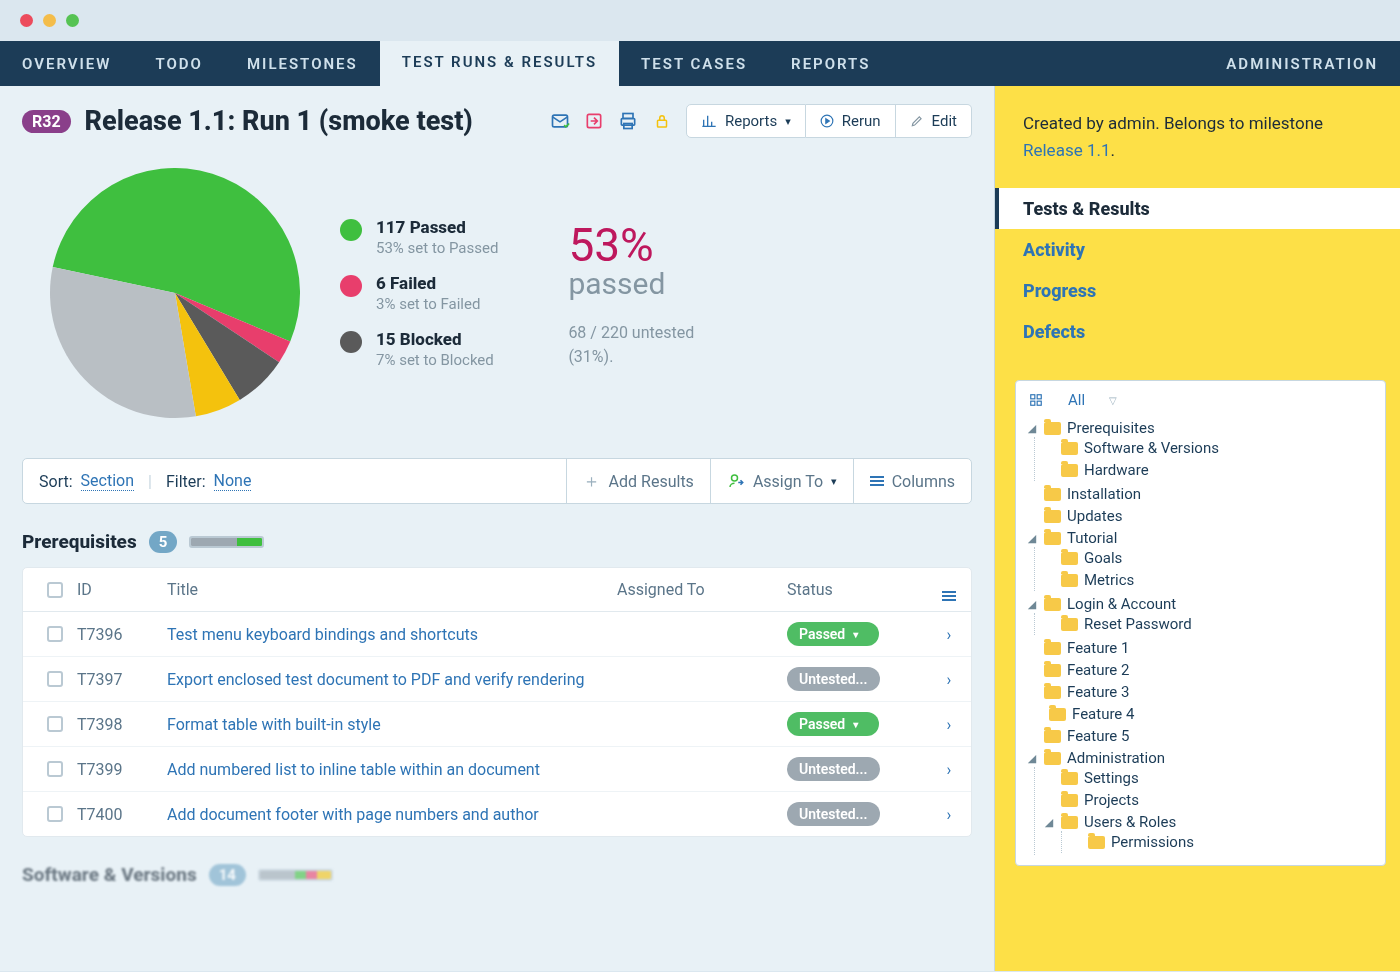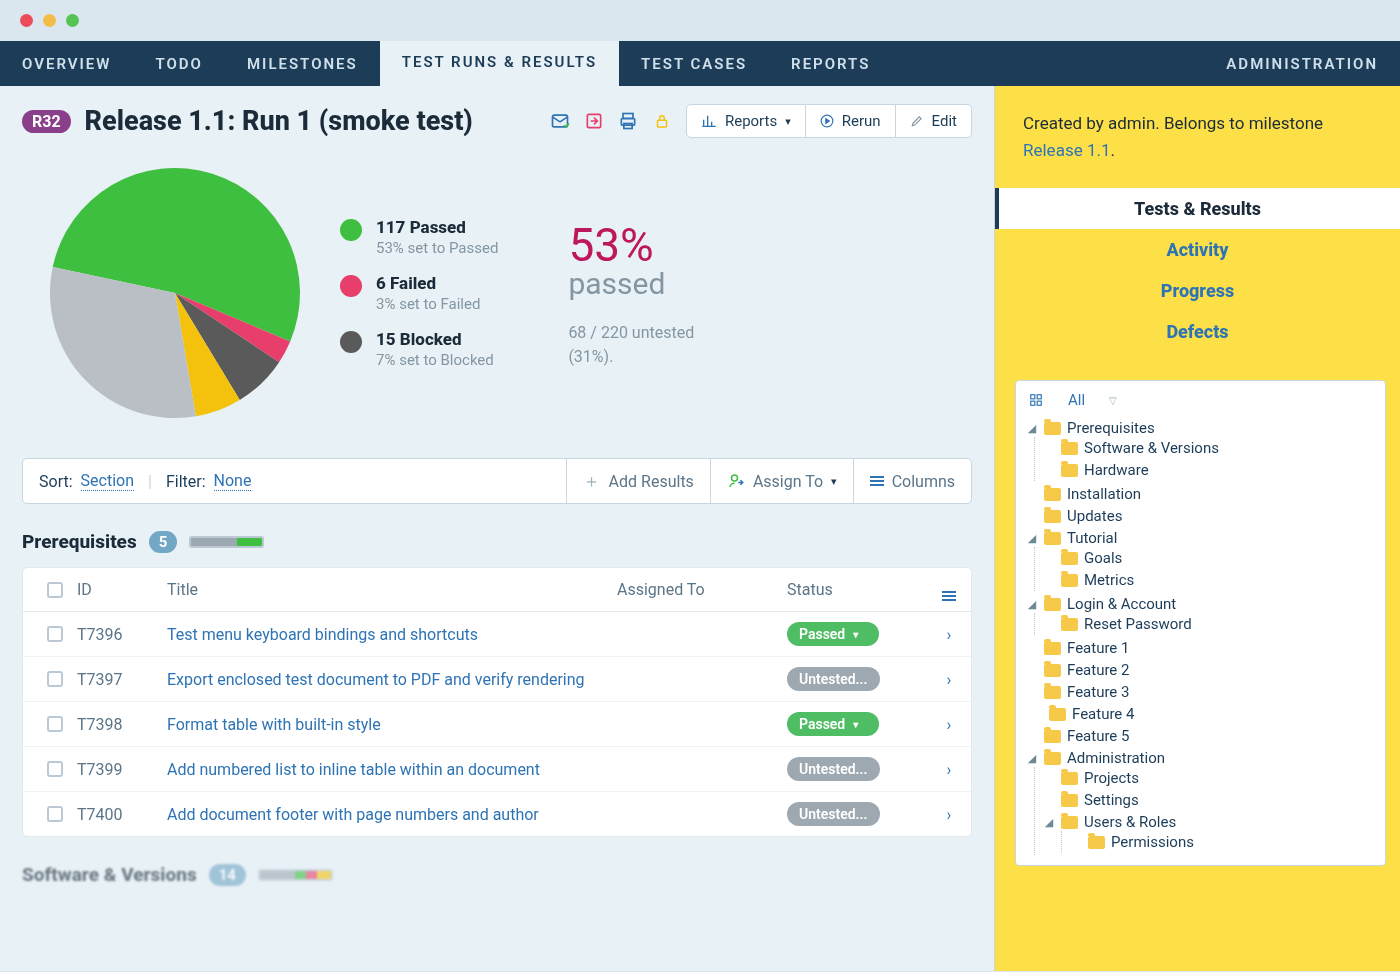--- a/index.html
+++ b/index.html
@@ -80,21 +80,21 @@
 .status-pill.passed { background: #4fbd64; }
 .status-pill.untested { background: #9da8b1; }
 .row-arrow { color: #2e74b5; cursor: pointer; font-size: 16px; text-align: center; }
 .cols-icon { display: inline-flex; flex-direction: column; gap: 2px; }
 .cols-icon span { width: 14px; height: 2px; background: #2e74b5; }
 
 
 .side-top { padding: 24px 28px 0 28px; font-size: 17px; color: #1c2b39; line-height: 1.6; }
 .side-top a { color: #2e74b5; text-decoration: none; }
 .side-tabs { margin-top: 24px; display: flex; flex-direction: column; }
-.side-tab { padding: 10px 28px; font-size: 18px; font-weight: 800; color: #2e74b5; cursor: pointer; text-align: center; }
+.side-tab { padding: 10px 28px; font-size: 18px; font-weight: 800; color: #2e74b5; cursor: pointer; }
 .side-tab.active { background: #fff; color: #1c2b39; border-left: 4px solid #1c3c57; padding-left: 24px; }
 
 .tree-panel { margin: 28px 14px 0 20px; background: #fff; border: 1px solid #c7d7e0; border-radius: 4px; padding: 8px 0 8px 0; font-size: 15px; }
 .tree-top { display: flex; align-items: center; gap: 24px; padding: 2px 12px 8px 12px; color: #2e74b5; }
 .tree-top .tri { font-size: 10px; color: #9bb0be; }
 .tree ul { list-style: none; }
 .tree li { padding: 2px 0 2px 0; white-space: nowrap; }
 .node { display: flex; align-items: center; gap: 6px; cursor: pointer; }
 .twist { width: 12px; color: #6f8896; font-size: 11px; display: inline-block; text-align: center; }
 .folder { width: 17px; height: 13px; background: #f7c948; border-radius: 2px; position: relative; flex-shrink: 0; }
@@ -481,28 +481,28 @@
               <div class="node" style="padding-left: 10px;">
                 <span class="twist">◢</span>
       <span class="folder"></span>
       <span class="node-label">Administration</span>
               </div>
               <ul class="vline">
                 <li>
                   <div class="node" style="padding-left: 0px;">
                     <span class="twist"></span>
       <span class="folder"></span>
+      <span class="node-label">Settings</span>
+                  </div>
+                </li>
+                <li>
+                  <div class="node" style="padding-left: 0px;">
+                    <span class="twist"></span>
+      <span class="folder"></span>
       <span class="node-label">Projects</span>
-                  </div>
-                </li>
-                <li>
-                  <div class="node" style="padding-left: 0px;">
-                    <span class="twist"></span>
-      <span class="folder"></span>
-      <span class="node-label">Settings</span>
                   </div>
                 </li>
                 <li>
                   <div class="node" style="padding-left: 0px;">
                     <span class="twist">◢</span>
       <span class="folder"></span>
       <span class="node-label">Users &amp; Roles</span>
                   </div>
                   <ul class="vline">
                     <li>

